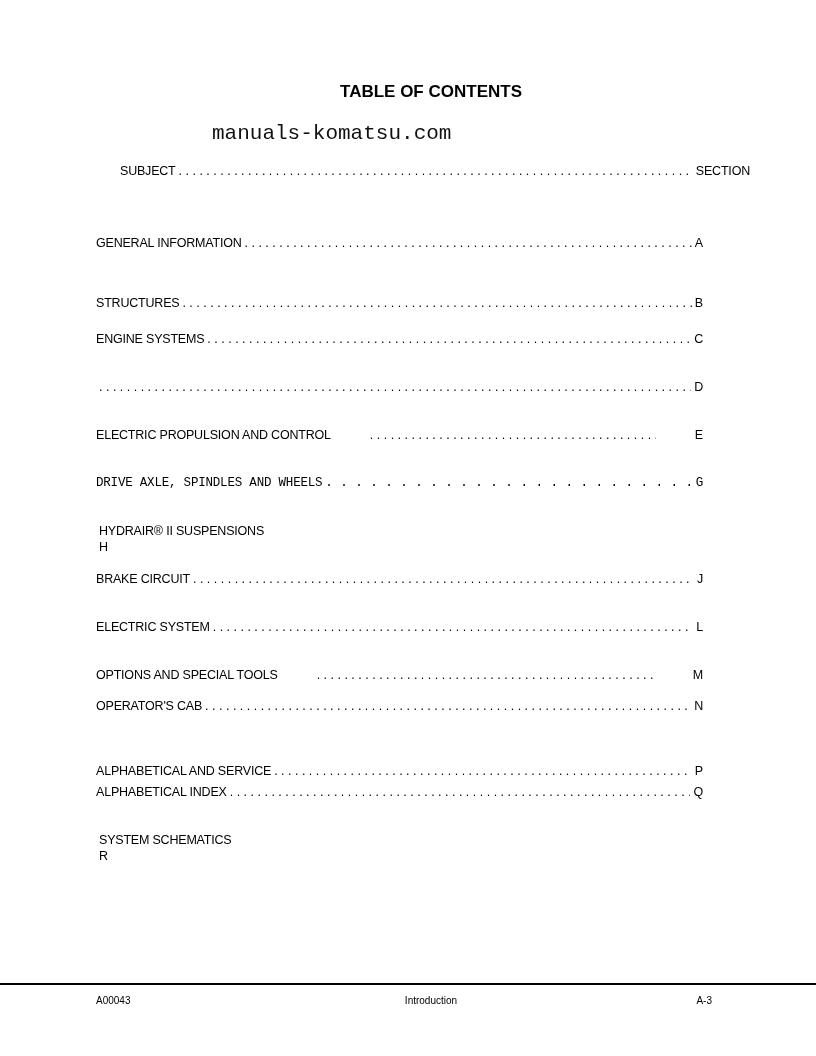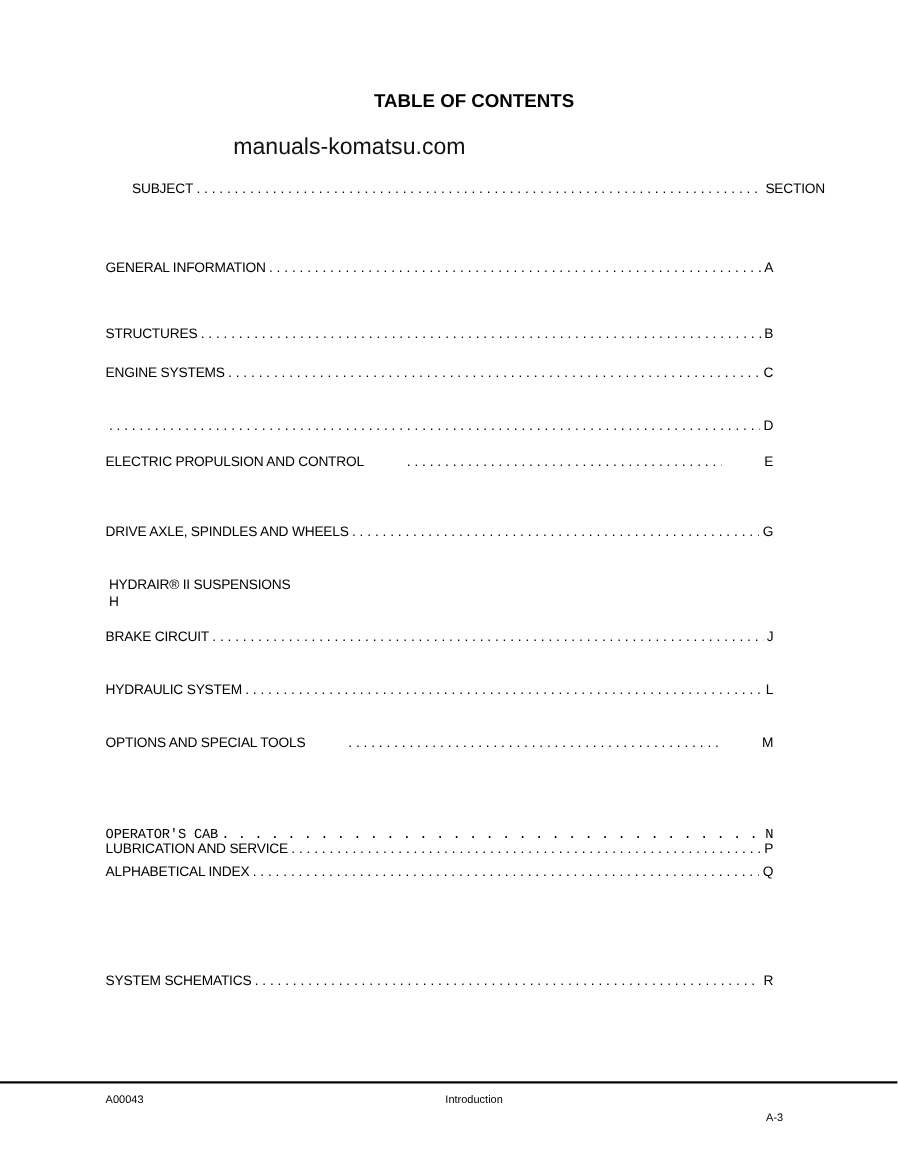--- a/index.html
+++ b/index.html
@@ -1,33 +1,33 @@
 <!DOCTYPE html>
 <html><head>
   <meta charset="utf-8">
   <style>
     html, body { margin: 0; padding: 0; background: #ffffff; }
     body { width: 816px; height: 1056px; position: relative; overflow: hidden;
            font-family: "Liberation Sans", sans-serif; color: #000; }
     .title { position: absolute; top: 82px; left: 0; width: 862px; text-align: center;
              font-weight: bold; font-size: 17px; letter-spacing: 0px; }
-    .watermark { position: absolute; top: 122px; left: 212px; font-size: 21px; color: #111; }
+    .watermark { position: absolute; top: 122px; left: 212px; font-size: 21px; color: #111; font-family: Liberation Mono, monospace; }
     .toc-row { position: absolute; left: 96px; width: 607px; display: flex; align-items: baseline;
                font-size: 12.5px; height: 16px; line-height: 16px; letter-spacing: -0.2px; }
     .toc-row .label { white-space: nowrap; }
     .toc-row .dots { flex: 1; overflow: hidden; white-space: nowrap; margin: 0 3px;
                      letter-spacing: 3.2px; }
     .toc-row .dots::before { content: ". . . . . . . . . . . . . . . . . . . . . . . . . . . . . . . . . . . . . . . . . . . . . . . . . . . . . . . . . . . . . . . . . . . . . . . . . . . . . . . . . . . . . . . . . . . . . . . . . . . . . . . . . . . . . . . . . . . . . . . . . . . . . . . . . . . . "; letter-spacing: 0; }
     .toc-row .sec { white-space: nowrap; text-align: left; }
     .header-row { width: 630px; margin-left: 24px; }
     .rule { position: absolute; top: 983px; left: 0; width: 816px; height: 2px; background: #000; }
     .footer { position: absolute; top: 995px; font-size: 10px; }
     .footer.left { left: 96px; }
     .footer.center { left: 0; width: 862px; text-align: center; }
-    .footer.right { right: 104px; margin-top: 16px; }
+    .footer.right { right: 104px; }
   </style>
 </head>
 <body>
 
 <div class="title">TABLE OF CONTENTS</div>
 <div class="watermark">manuals-komatsu.com</div>
 
 <div class="toc-row header-row" style="top:163px;">
   <span class="label">SUBJECT</span>
   <span class="dots"></span>
@@ -47,66 +47,66 @@
     </div>
   <div class="toc-row" style="top:331px;">
       <span class="label">ENGINE SYSTEMS</span>
       <span class="dots"></span>
       <span class="sec">C</span>
     </div>
   <div class="toc-row" style="top:379px;">
       <span class="dots"></span>
       <span class="sec">D</span>
     </div>
-  <div class="toc-row" style="top:412px;gap:36px;">
+  <div class="toc-row" style="top:427px;gap:36px;">
       <span class="label">ELECTRIC PROPULSION AND CONTROL</span>
       <span class="dots"></span>
       <span class="sec">E</span>
     </div>
-  <div class="toc-row" style="top:475px;">
+  <div class="toc-row" style="top:475px;font-family:Liberation Mono, monospace;">
       <span class="label">DRIVE AXLE, SPINDLES AND WHEELS</span>
       <span class="dots"></span>
       <span class="sec">G</span>
     </div>
   <div class="toc-row" style="top:523px;flex-direction:column;">
       <span class="label">HYDRAIR® II SUSPENSIONS</span>
       <span class="dots"></span>
       <span class="sec">H</span>
     </div>
   <div class="toc-row" style="top:571px;">
       <span class="label">BRAKE CIRCUIT</span>
       <span class="dots"></span>
       <span class="sec">J</span>
     </div>
   <div class="toc-row" style="top:619px;">
-      <span class="label">HYDRAULIC SYSTEM</span>
+      <span class="label">ELECTRIC SYSTEM</span>
       <span class="dots"></span>
       <span class="sec">L</span>
     </div>
   <div class="toc-row" style="top:667px;gap:36px;">
       <span class="label">OPTIONS AND SPECIAL TOOLS</span>
       <span class="dots"></span>
       <span class="sec">M</span>
     </div>
-  <div class="toc-row" style="top:751px;font-family:Liberation Mono, monospace;">
+  <div class="toc-row" style="top:698px;">
       <span class="label">OPERATOR'S CAB</span>
       <span class="dots"></span>
       <span class="sec">N</span>
     </div>
   <div class="toc-row" style="top:763px;">
-      <span class="label">LUBRICATION AND SERVICE</span>
+      <span class="label">ALPHABETICAL AND SERVICE</span>
       <span class="dots"></span>
       <span class="sec">P</span>
     </div>
   <div class="toc-row" style="top:784px;">
       <span class="label">ALPHABETICAL INDEX</span>
       <span class="dots"></span>
       <span class="sec">Q</span>
     </div>
-  <div class="toc-row" style="top:883px;">
+  <div class="toc-row" style="top:832px;flex-direction:column;">
       <span class="label">SYSTEM SCHEMATICS</span>
       <span class="dots"></span>
       <span class="sec">R</span>
     </div>
 </div>
 
 <div class="rule"></div>
 <div class="footer left">A00043</div>
 <div class="footer center">Introduction</div>
 <div class="footer right">A-3</div>

